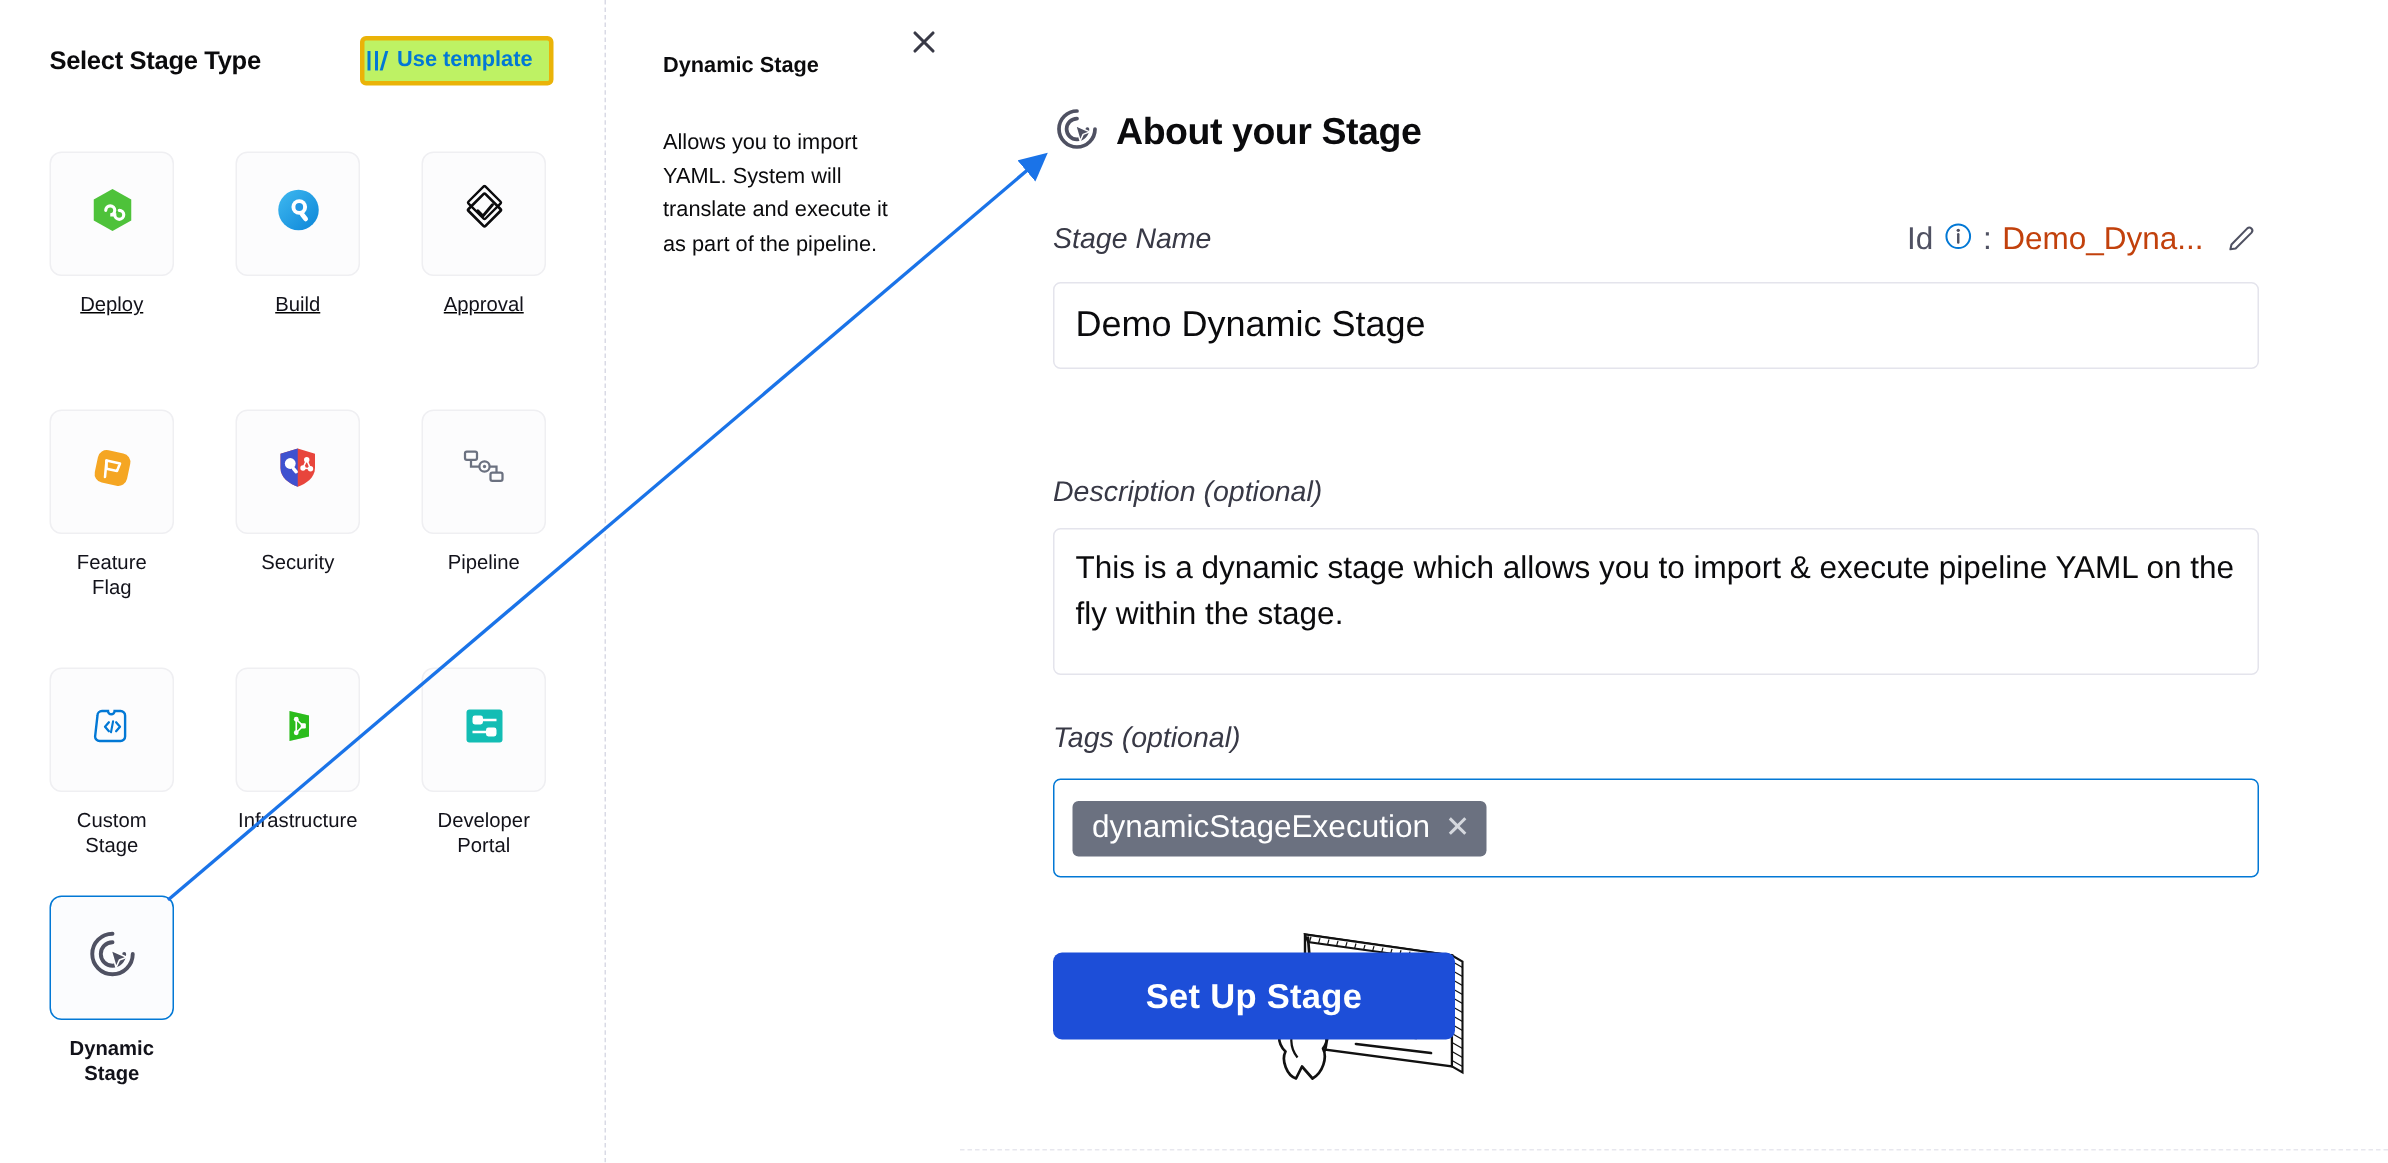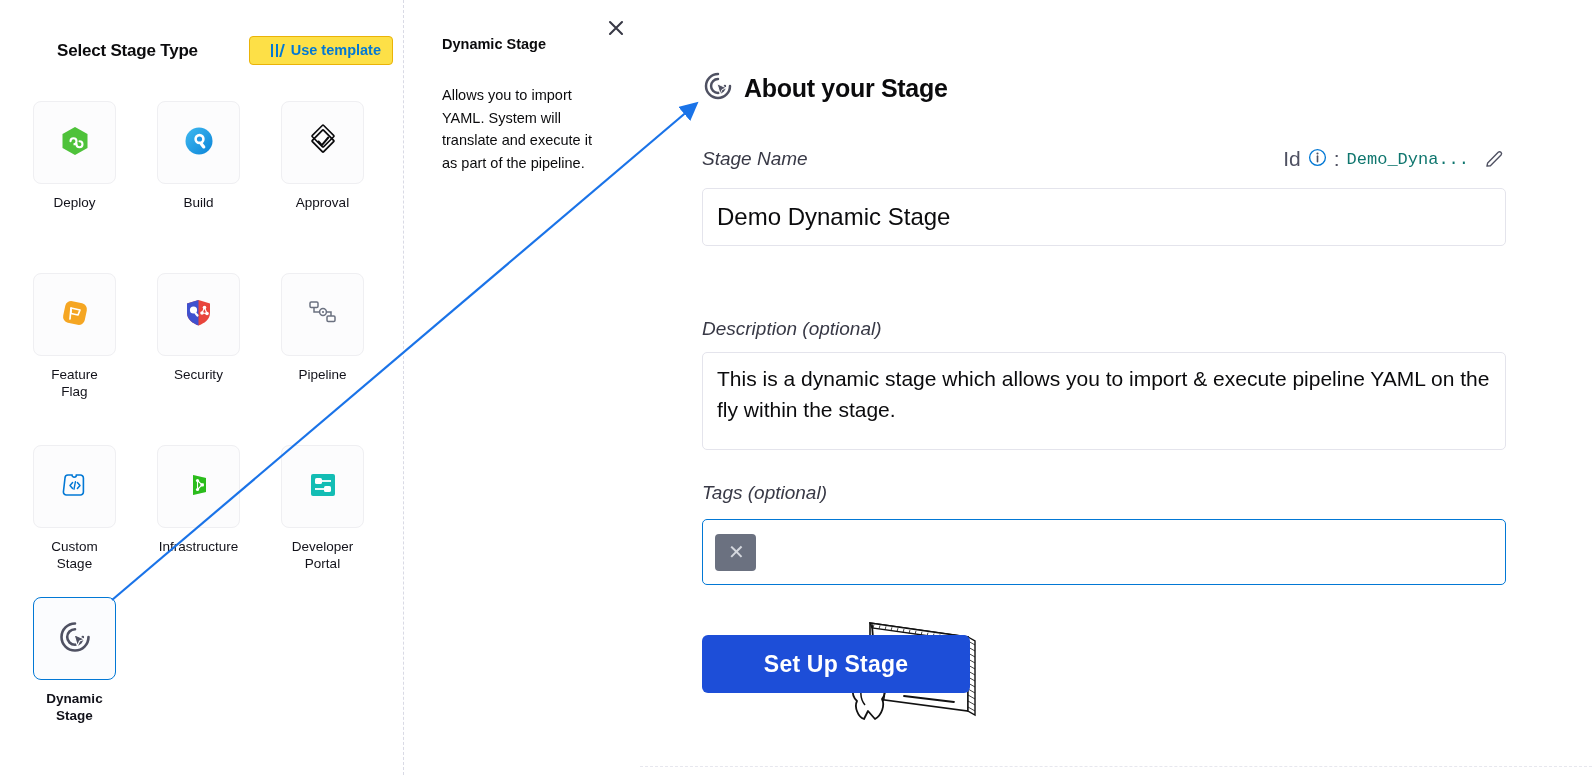--- a/index.html
+++ b/index.html
@@ -7,44 +7,44 @@
     width: 1592px; height: 775px;
     background: #ffffff;
     font-family: "Liberation Sans", sans-serif;
     overflow: hidden;
   }
   #root { position: relative; width: 1592px; height: 775px; }
 
   
   #left-panel { position: absolute; left: 0; top: 0; width: 403px; height: 775px; }
   #left-header {
-    position: absolute; left: 33px; top: 36px; width: 336px;
-    display: flex; align-items: center; justify-content: space-between; margin-left: 24px;
+    position: absolute; left: 33px; top: 24px; width: 336px;
+    display: flex; align-items: center; justify-content: space-between;
   }
   #panel-title { font-size: 17px; font-weight: bold; color: #0b0b0d; letter-spacing: -0.2px; }
   #use-template-btn {
     display: flex; align-items: center; gap: 6px;
-    border: 1px solid #eab308; border-radius: 4px;
-    padding: 5px 11px 6px 21px; background: #fde047; cursor: pointer;
+    border: 3px solid #eab308; border-radius: 4px;
+    padding: 5px 11px 6px 2px; background: #bef264; cursor: pointer;
   }
   #use-template-btn .lbl { color: #0278d5; font-size: 14.5px; font-weight: bold; }
   .tpl-icon { display: inline-block; width: 14px; height: 13px; position: relative; }
   .tpl-icon i {
     position: absolute; top: 0; width: 2.2px; height: 13px; background: #0278d5; display: block;
   }
   .tpl-icon i:nth-child(1) { left: 0px; transform: skewX(0deg); }
   .tpl-icon i:nth-child(2) { left: 5px; transform: skewX(0deg); }
   .tpl-icon i:nth-child(3) { left: 10px; transform: skewX(-16deg); }
 
   #tile-grid {
     position: absolute; left: 33px; top: 101px;
     display: grid; grid-template-columns: repeat(3, 83px); column-gap: 41px; row-gap: 0px;
   }
   .tile-cell { width: 83px; }
-  .tile-cell.r1 { height: 172px; }
+  .tile-cell.r1 { height: 172px; text-decoration: underline; }
   .tile-cell.r2 { height: 172px; }
   .tile-cell.r3 { height: 132px; }
   .tile-box {
     width: 83px; height: 83px; border: 1px solid #efeff2; border-radius: 8px;
     background: #fcfcfd; display: flex; align-items: center; justify-content: center;
     cursor: pointer;
   }
   .tile-box.selected { border: 1.5px solid #0278d5; background: #fbfcfe; }
   .tile-label {
     margin-top: 10px; text-align: center; font-size: 13.5px; color: #12121a; line-height: 17px;
@@ -80,21 +80,21 @@
 
   .field-label { font-size: 19px; color: #383946; font-weight: normal; font-style: italic; }
 
   #stage-name-row {
     position: absolute; left: 62px; top: 146px; width: 804px;
     display: flex; align-items: center; justify-content: space-between;
   }
   #id-group { display: flex; align-items: center; gap: 7px; }
   #id-text { font-size: 21px; color: #4f5162; }
   #id-colon { font-size: 21px; color: #4f5162; }
-  #id-value { font-size: 17px; color: #0f766e; max-width: 190px; overflow: hidden; white-space: nowrap; font-family: Liberation Mono, monospace; }
+  #id-value { font-size: 21px; color: #c2410c; max-width: 190px; overflow: hidden; white-space: nowrap; }
 
   .txt-input {
     position: absolute; left: 62px; width: 804px;
     border: 1px solid #e4e4ec; border-radius: 5px; background: #fff;
     font-family: "Liberation Sans", sans-serif; color: #0b0b0d;
     padding: 10px 14px; outline: none;
   }
   #stage-name-input { top: 188px; height: 58px; font-size: 24px; }
   #desc-label { position: absolute; left: 62px; top: 318px; }
   #desc-input {
@@ -404,20 +404,21 @@
     </div>
 
     <input id="stage-name-input" class="txt-input" type="text" value="Demo Dynamic Stage" placeholder="Enter Stage Name" style="">
 
     <div class="field-label" id="desc-label">Description (optional)</div>
     <textarea id="desc-input" class="txt-input" placeholder="Description" style="">This is a dynamic stage which allows you to import &amp; execute pipeline YAML on the fly within the stage.</textarea>
 
     <div class="field-label" id="tags-label">Tags (optional)</div>
     <div id="tags-box">
       <span class="tag-chip">
+        <span>dynamicStageExecution</span>
         <span class="x">✕</span>
       </span>
     </div>
 
     <button id="setup-btn">Set Up Stage</button>
 
     <div id="bottom-divider"></div>
   </div>
 
   <svg id="arrow-overlay">

